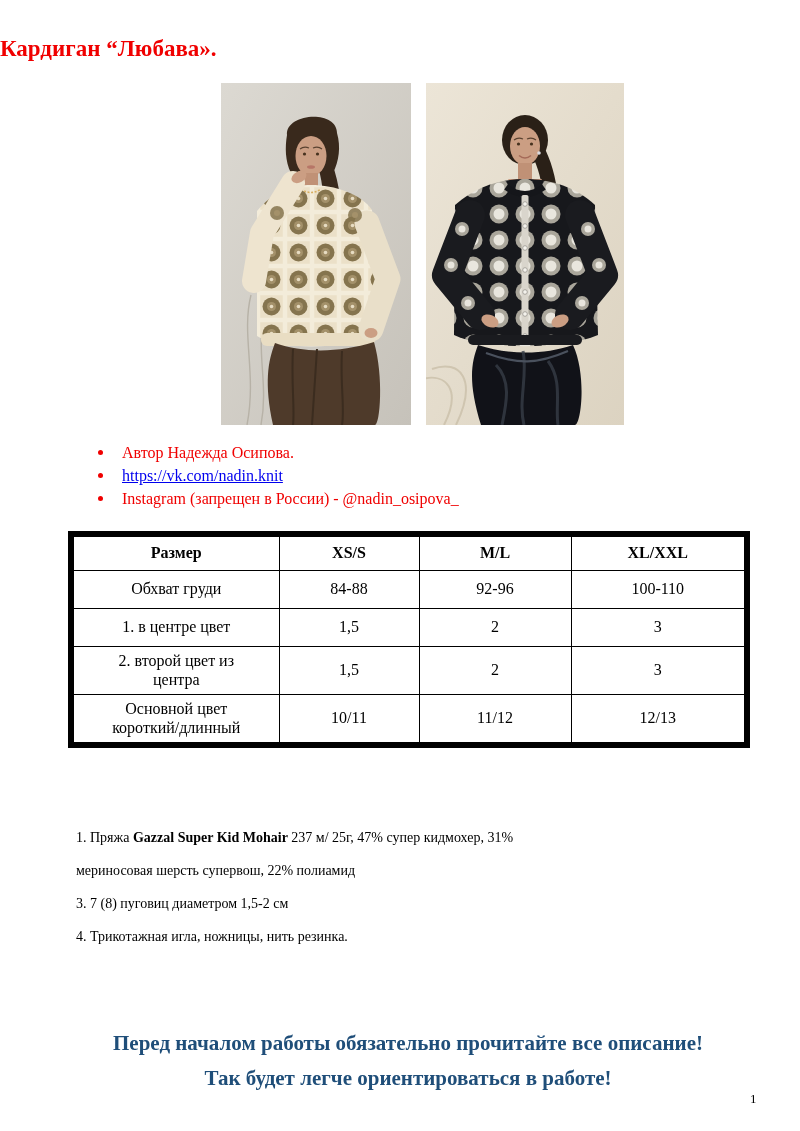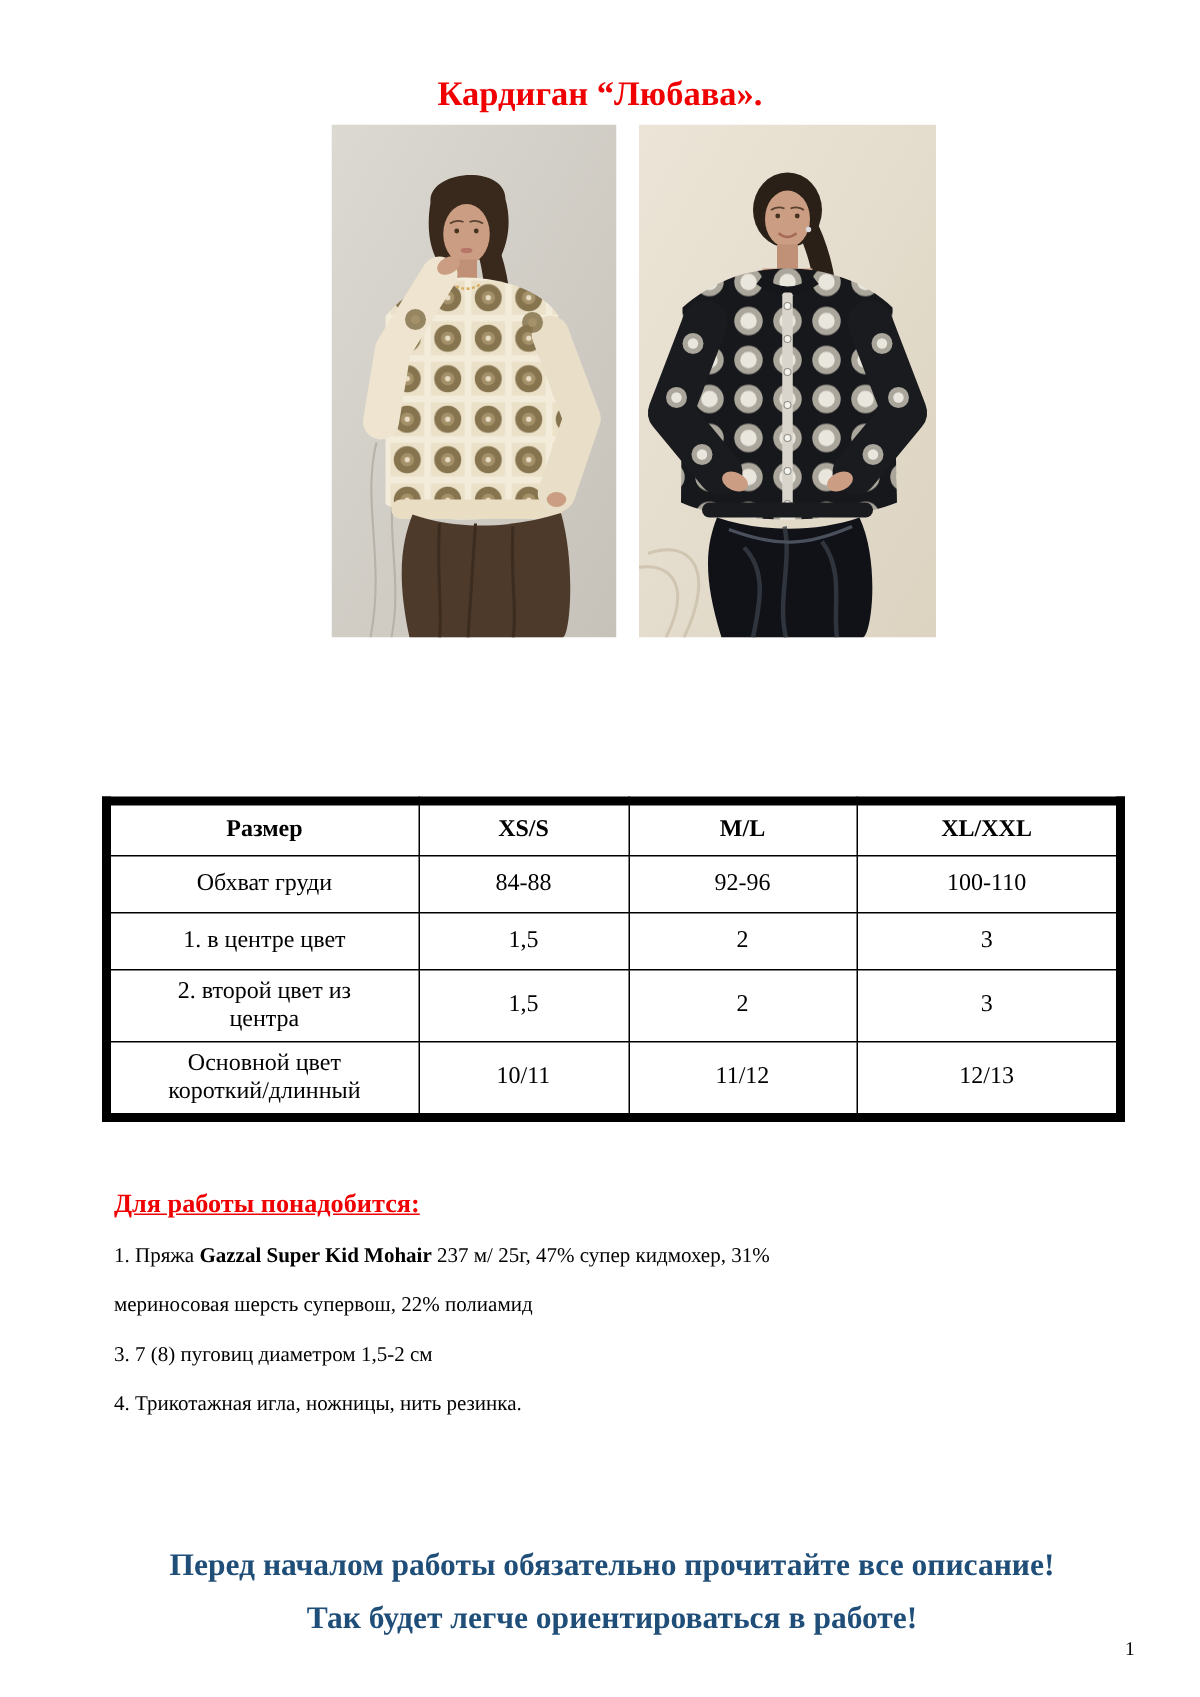--- a/index.html
+++ b/index.html
@@ -6,21 +6,21 @@
     --accent-red:#F00000;
     --link-blue:#0000EE;
     --note-blue:#1F4E79;
   }
   html,body{margin:0;padding:0;background:#ffffff;}
   .page{
     position:relative;width:800px;height:1131px;background:#ffffff;
     font-family:"Liberation Serif", serif;color:#000;overflow:hidden;
   }
   .title{
-    position:absolute;top:36px;left:0;right:0;margin:14px;text-align:center;
+    position:absolute;top:36px;left:0;right:0;margin:0;text-align:left;
     font-size:23px;font-weight:bold;color:var(--accent-red);
   }
   .photos{position:absolute;top:83px;left:221px;display:flex;gap:15px;}
   .photos svg{display:block;}
 
   .bullets{position:absolute;top:441px;left:98px;font-size:16px;line-height:23px;}
   .bullet-row{display:flex;align-items:center;}
   .dot{width:5px;height:5px;border-radius:50%;background:var(--accent-red);margin-right:19px;flex:none;}
   .red-text{color:var(--accent-red);}
   .vk-link{color:var(--link-blue);text-decoration:underline;cursor:pointer;}
@@ -162,20 +162,34 @@
         <ellipse cx="64" cy="238" rx="9" ry="6" fill="#cb9e83" transform="rotate(24 64 238)"></ellipse>
         <ellipse cx="134" cy="238" rx="9" ry="6" fill="#cb9e83" transform="rotate(-24 134 238)"></ellipse>
         <rect x="42" y="252" width="114" height="10" rx="5" fill="#1a1b1f"></rect>
         <path d="M52,262 C82,272 118,272 147,262 C161,292 155,342 149,342 L55,342 C42,300 45,280 52,262 Z" fill="#111218"></path>
         <path d="M70,282 C86,298 80,322 76,342 M122,278 C137,298 129,322 132,342 M97,268 C102,292 92,318 98,342" stroke="#373d47" stroke-width="3" fill="none" opacity="0.8"></path>
         <path d="M60,270 C92,282 112,281 142,268" stroke="#4a515d" stroke-width="2.2" fill="none"></path>
       </g>
     </svg>
   </div>
 
+  <div class="bullets">
+      <div class="bullet-row">
+        <span class="dot"></span>
+        <span class="red-text">Автор Надежда Осипова.</span>
+      </div>
+      <div class="bullet-row">
+        <span class="dot"></span>
+        <a href="#" class="vk-link">https://vk.com/nadin.knit</a>
+      </div>
+      <div class="bullet-row">
+        <span class="dot"></span>
+        <span class="red-text">Instagram (запрещен в России) - @nadin_osipova_</span>
+      </div>
+    </div>
 
   <table class="size-table">
     <colgroup>
       <col style="width:208px">
         <col style="width:140px">
         <col style="width:152px">
         <col style="width:176px">
     </colgroup>
     <thead>
         <tr>
@@ -208,21 +222,20 @@
         <tr class="row-y3">
           <td class="pre">Основной цвет
 короткий/длинный</td>
           <td>10/11</td>
           <td>11/12</td>
           <td>12/13</td>
         </tr>
       </tbody>
   </table>
 
-  <h2 class="materials-heading">Для работы понадобится:</h2>
 
   <div class="materials">
       <p class="material-item"><span>1. Пряжа </span><b>Gazzal Super Kid Mohair</b><span> 237 м/ 25г, 47% супер кидмохер, 31%
 мериносовая шерсть супервош, 22% полиамид</span></p>
       <p class="material-item"><span>3. 7 (8)  пуговиц диаметром 1,5-2 см</span></p>
       <p class="material-item"><span>4. Трикотажная игла, ножницы, нить резинка.</span></p>
     </div>
 
   <div class="footer-note">
     <p>Перед началом работы обязательно прочитайте все описание!</p>

